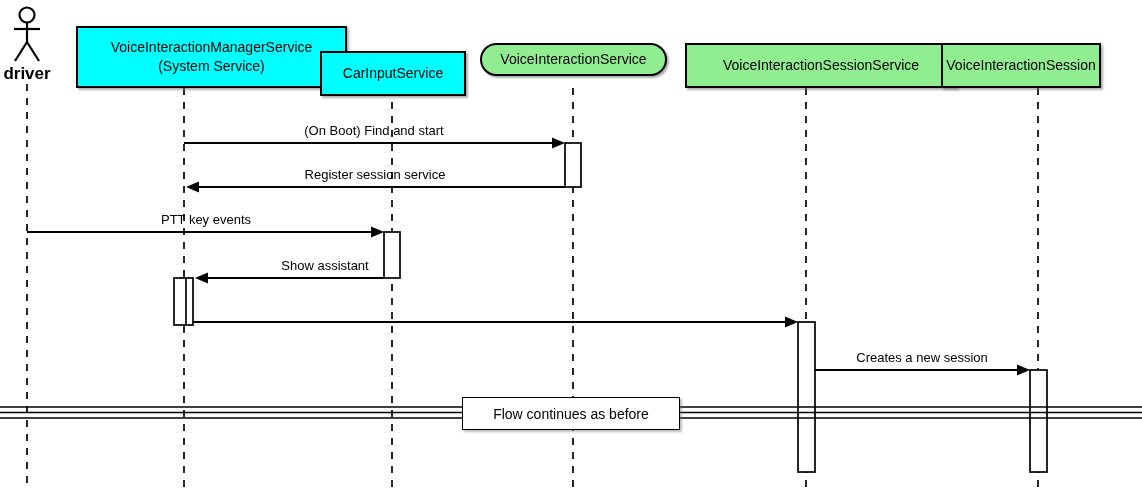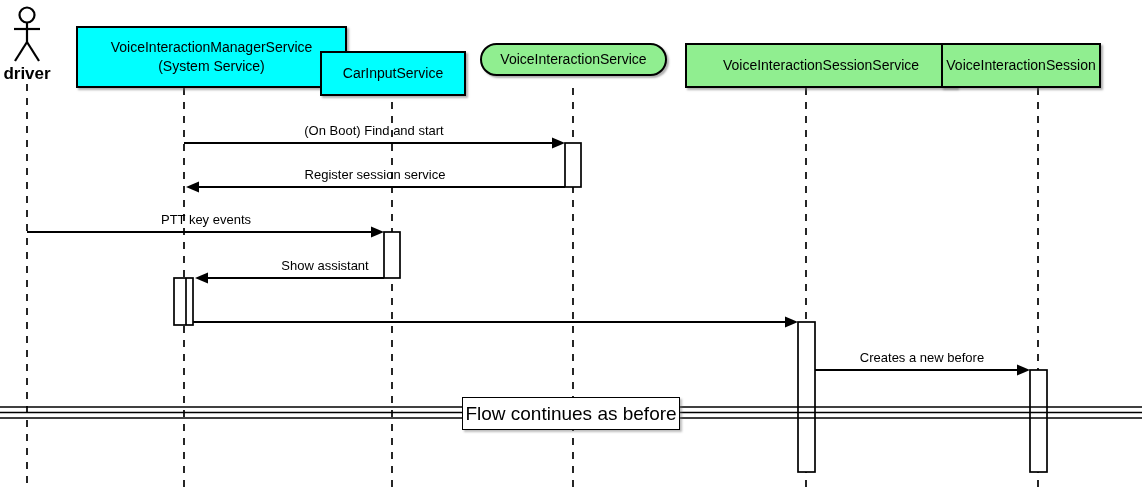--- a/index.html
+++ b/index.html
@@ -22,21 +22,21 @@
     font-size: 13px; white-space: nowrap; background: transparent; text-align: right;
   }
   .actor-label {
     position: absolute; transform: translateX(-50%);
     font-size: 17px; white-space: nowrap; font-weight: bold;
   }
   .note-box {
     position: absolute; box-sizing: border-box;
     background: #ffffff; border: 1.5px solid #000000;
     display: flex; align-items: center; justify-content: center;
-    font-size: 19px; white-space: nowrap;
+    font-size: 14px; white-space: nowrap;
     box-shadow: 2px 2px 2px rgba(110,110,110,0.45);
   }
 </style>
 </head>
 <body>
 
 <div class="stage">
 
   <svg class="diagram" width="1142" height="489" viewBox="0 0 1142 489">
 
@@ -91,17 +91,17 @@
 (System Service)</div>
   <div class="participant cyan" style="left:320px; top:51px; width:146px; height:45px;">CarInputService</div>
   <div class="participant green" style="left:480px; top:43px; width:187px; height:33px;border-radius:18px;">VoiceInteractionService</div>
   <div class="participant green" style="left:685px; top:43px; width:272px; height:45px;">VoiceInteractionSessionService</div>
   <div class="participant green" style="left:941px; top:43px; width:160px; height:45px;">VoiceInteractionSession</div>
 
   <div class="msg-label" style="left:374px; top:123px;">(On Boot) Find and start</div>
   <div class="msg-label" style="left:375px; top:167px;">Register session service</div>
   <div class="msg-label" style="left:206px; top:212px;">PTT key events</div>
   <div class="msg-label" style="left:289px; top:258px;margin-left:36px;">Show assistant</div>
-  <div class="msg-label" style="left:922px; top:350px;">Creates a new before</div>
+  <div class="msg-label" style="left:922px; top:350px;">Creates a new session</div>
 
   <div class="note-box" style="left:462px; top:397px; width:218px; height:33px;">Flow continues as before</div>
 
 </div>
 
 </body></html>

